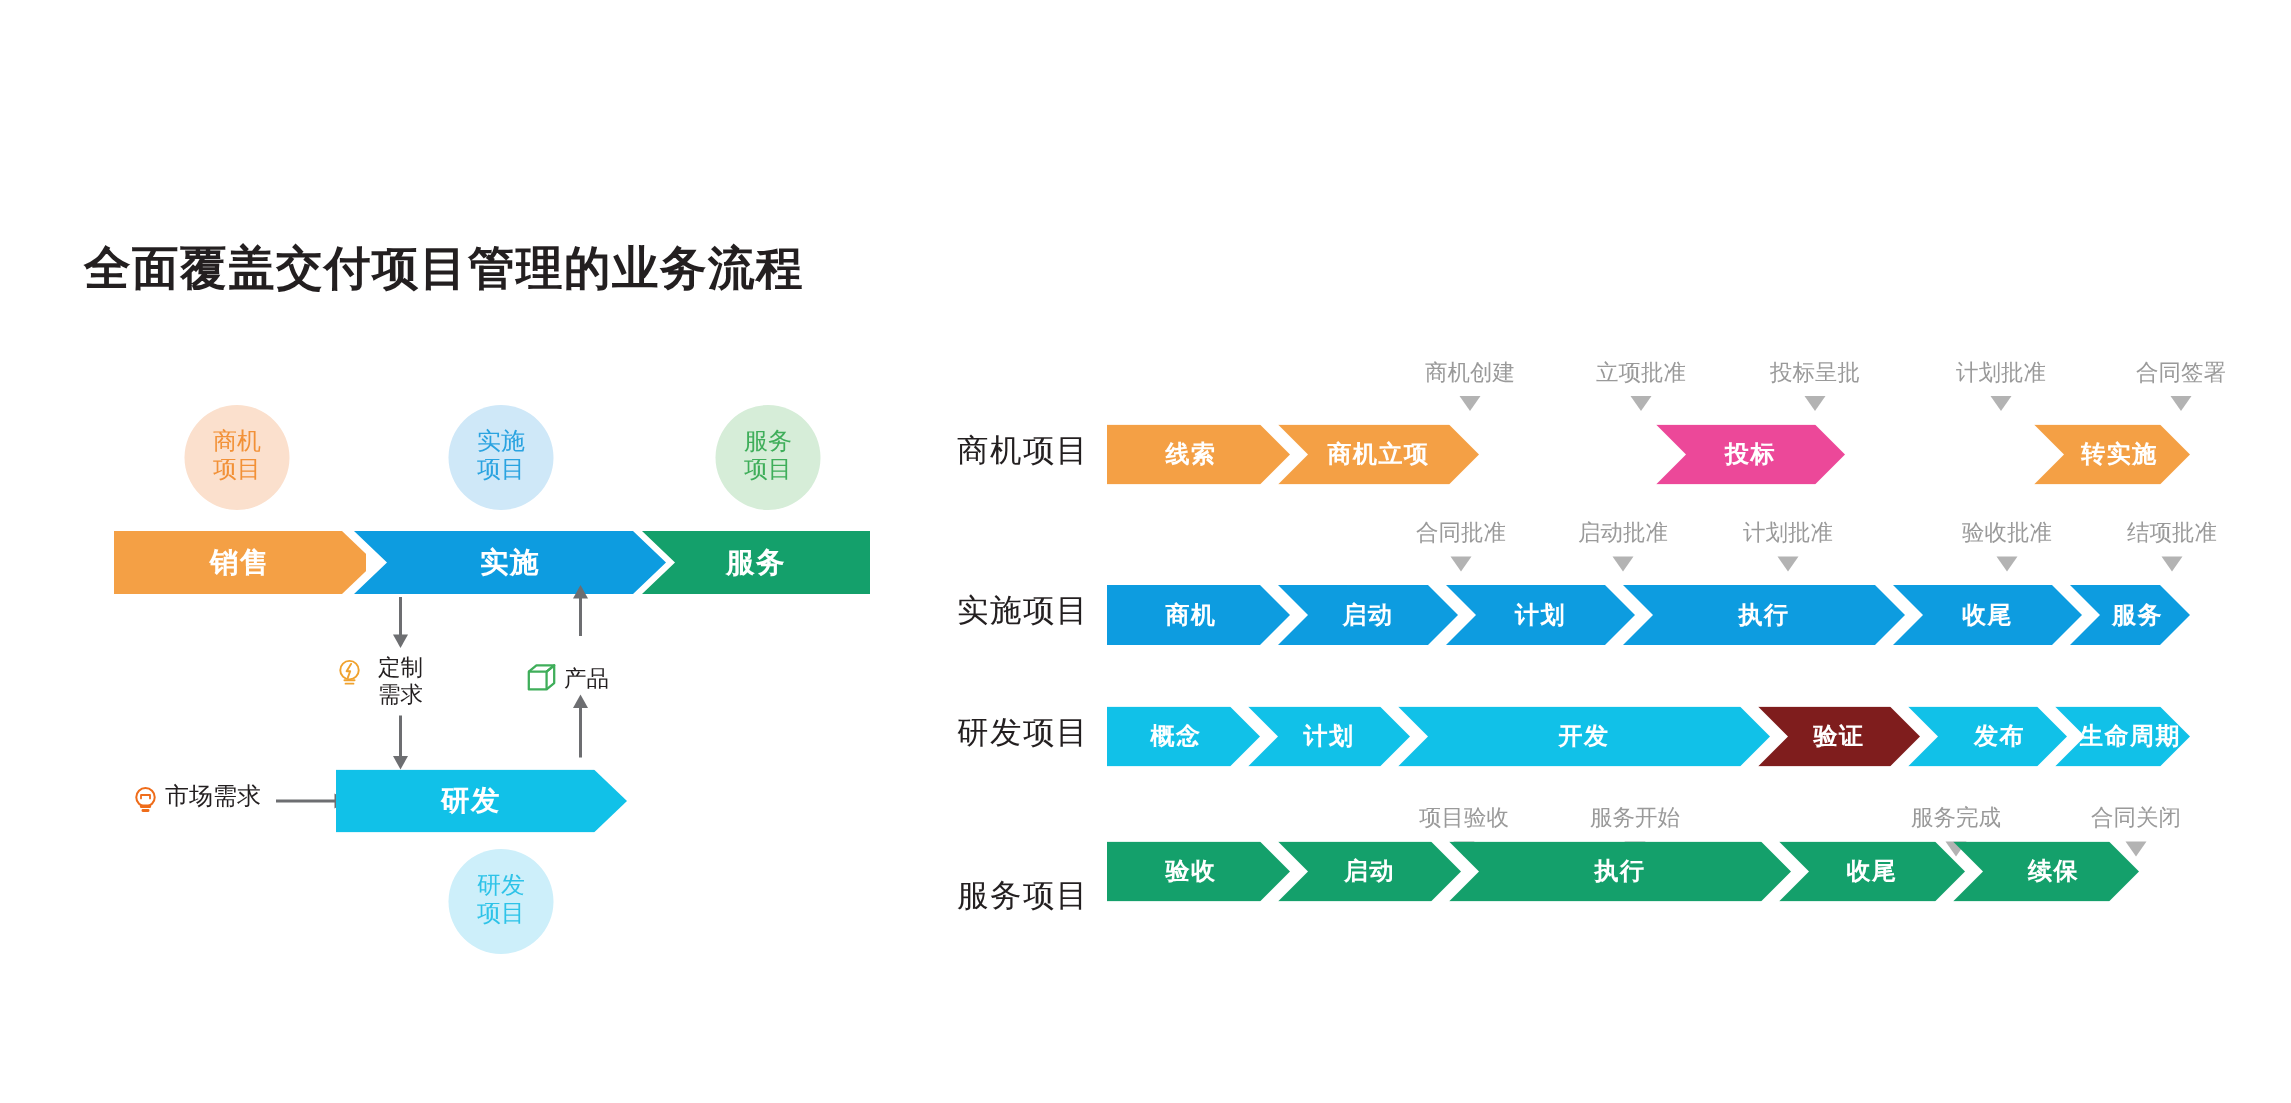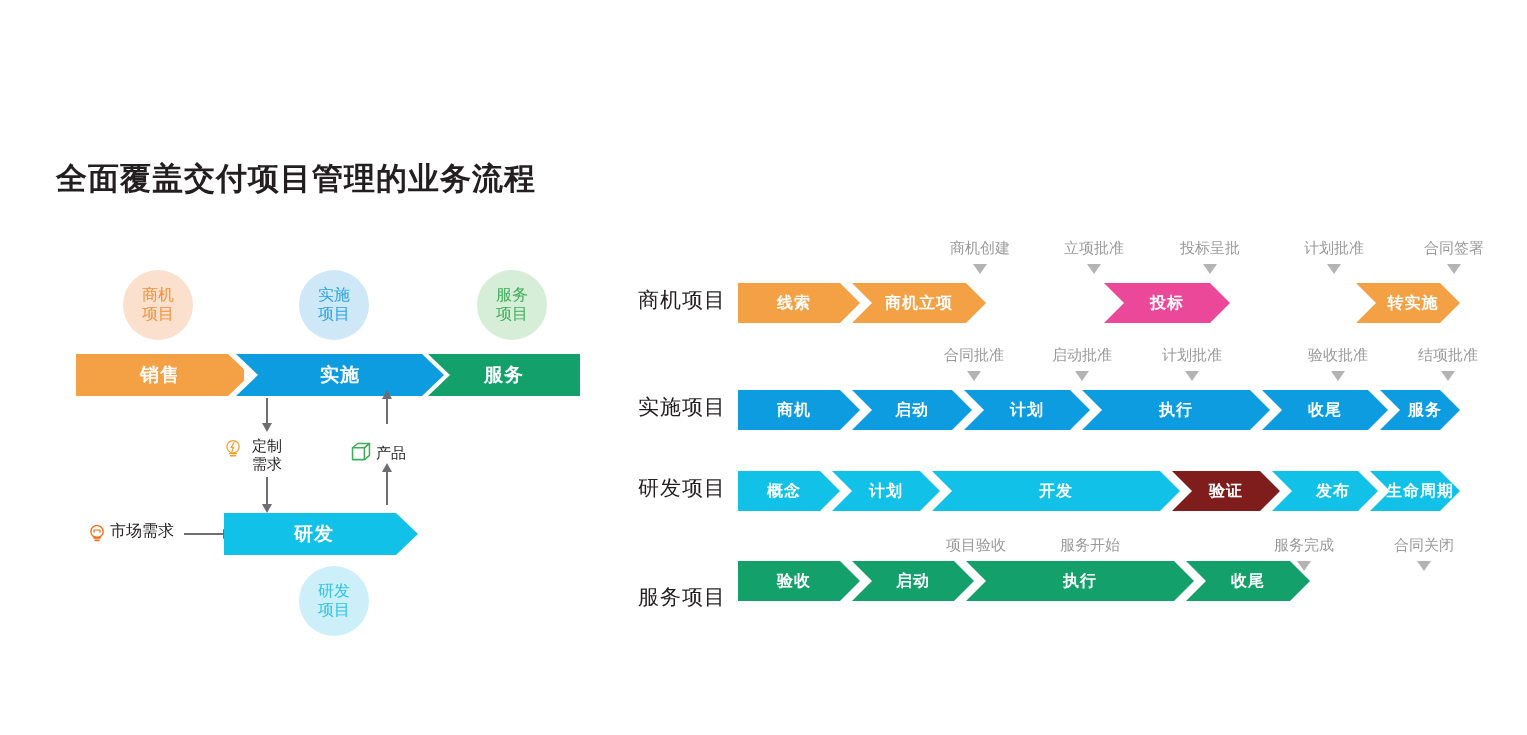--- a/index.html
+++ b/index.html
@@ -293,17 +293,20 @@
           </div>
           <div class="flow-seg" style="left: 114px; width: 122px; background: rgb(20, 160, 107); clip-path: polygon(0px 0px, 102px 0px, 122px 50%, 102px 100%, 0px 100%, 20px 50%);">
             <span style="margin-left: 10px; margin-right: 10px;">启动</span>
           </div>
           <div class="flow-seg" style="left: 228px; width: 228px; background: rgb(20, 160, 107); clip-path: polygon(0px 0px, 208px 0px, 228px 50%, 208px 100%, 0px 100%, 20px 50%);">
             <span style="margin-left: 10px; margin-right: 10px;">执行</span>
           </div>
           <div class="flow-seg" style="left: 448px; width: 124px; background: rgb(20, 160, 107); clip-path: polygon(0px 0px, 104px 0px, 124px 50%, 104px 100%, 0px 100%, 20px 50%);">
             <span style="margin-left: 10px; margin-right: 10px;">收尾</span>
           </div>
+          <div class="flow-seg" style="left: 564px; width: 124px; background: rgb(20, 160, 107); clip-path: polygon(0px 0px, 104px 0px, 124px 50%, 104px 100%, 0px 100%, 20px 50%);">
+            <span style="margin-left: 10px;">续保</span>
+          </div>
         </div>
       </div>
     </div>
 
 </div>
 
 </body></html>

